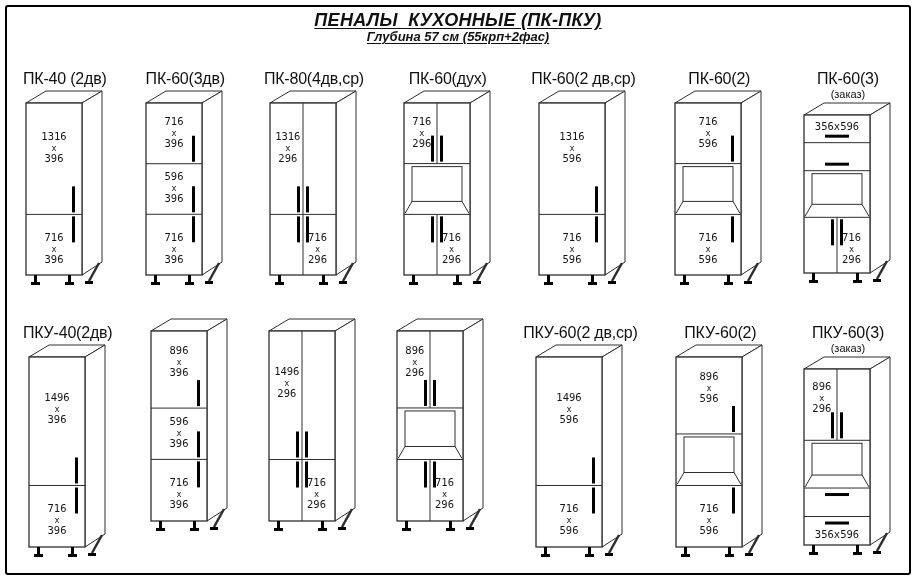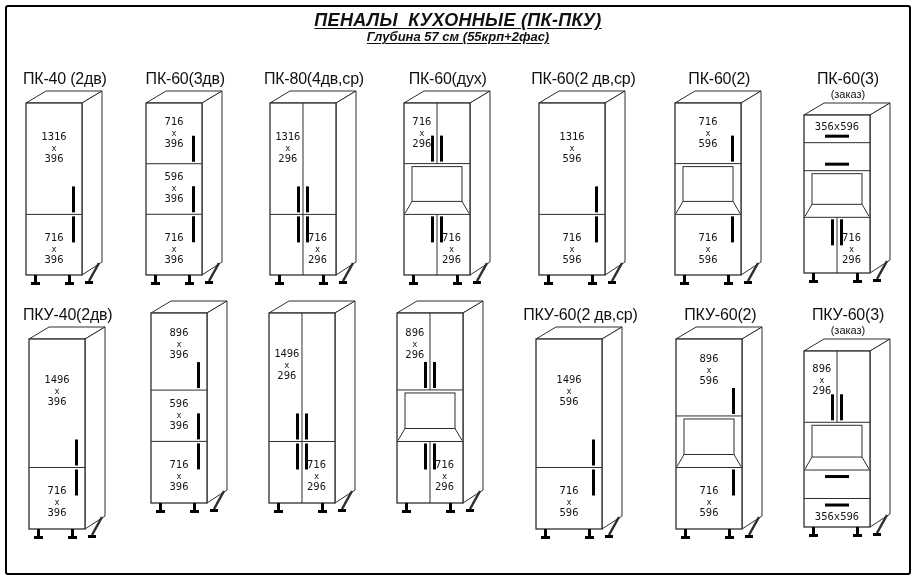--- a/index.html
+++ b/index.html
@@ -6,21 +6,21 @@
     font-family:"Liberation Sans",sans-serif;color:#111;}
   .frame{position:absolute;left:5px;top:5px;width:906px;height:570px;
     border:2px solid #000;border-radius:3px;box-sizing:border-box;padding:2px 8px;}
   .titles{text-align:center;line-height:1.12;margin-top:1px;}
   .title{font-size:18px;font-weight:bold;font-style:italic;text-decoration:underline;
     text-underline-offset:2px;white-space:pre;letter-spacing:.3px;}
   .subtitle{font-size:13px;font-weight:bold;font-style:italic;text-decoration:underline;
     text-underline-offset:2px;white-space:pre;}
   .row{display:flex;justify-content:space-between;align-items:flex-start;padding:0 8px;}
   .row-1{margin-top:19px;}
-  .row-2{margin-top:9px;}
+  .row-2{margin-top:27px;}
   .cell{display:flex;flex-direction:column;align-items:center;}
   .cablabel{font-size:16px;height:24px;display:flex;align-items:flex-end;
     padding-bottom:2px;white-space:nowrap;letter-spacing:-0.2px;}
   .sublabel{font-size:11px;height:14px;line-height:12px;margin-top:-2px;}
   svg text{font-family:"DejaVu Sans Mono",monospace;}
 </style>
 </head>
 <body>
 
 <div class="frame">

